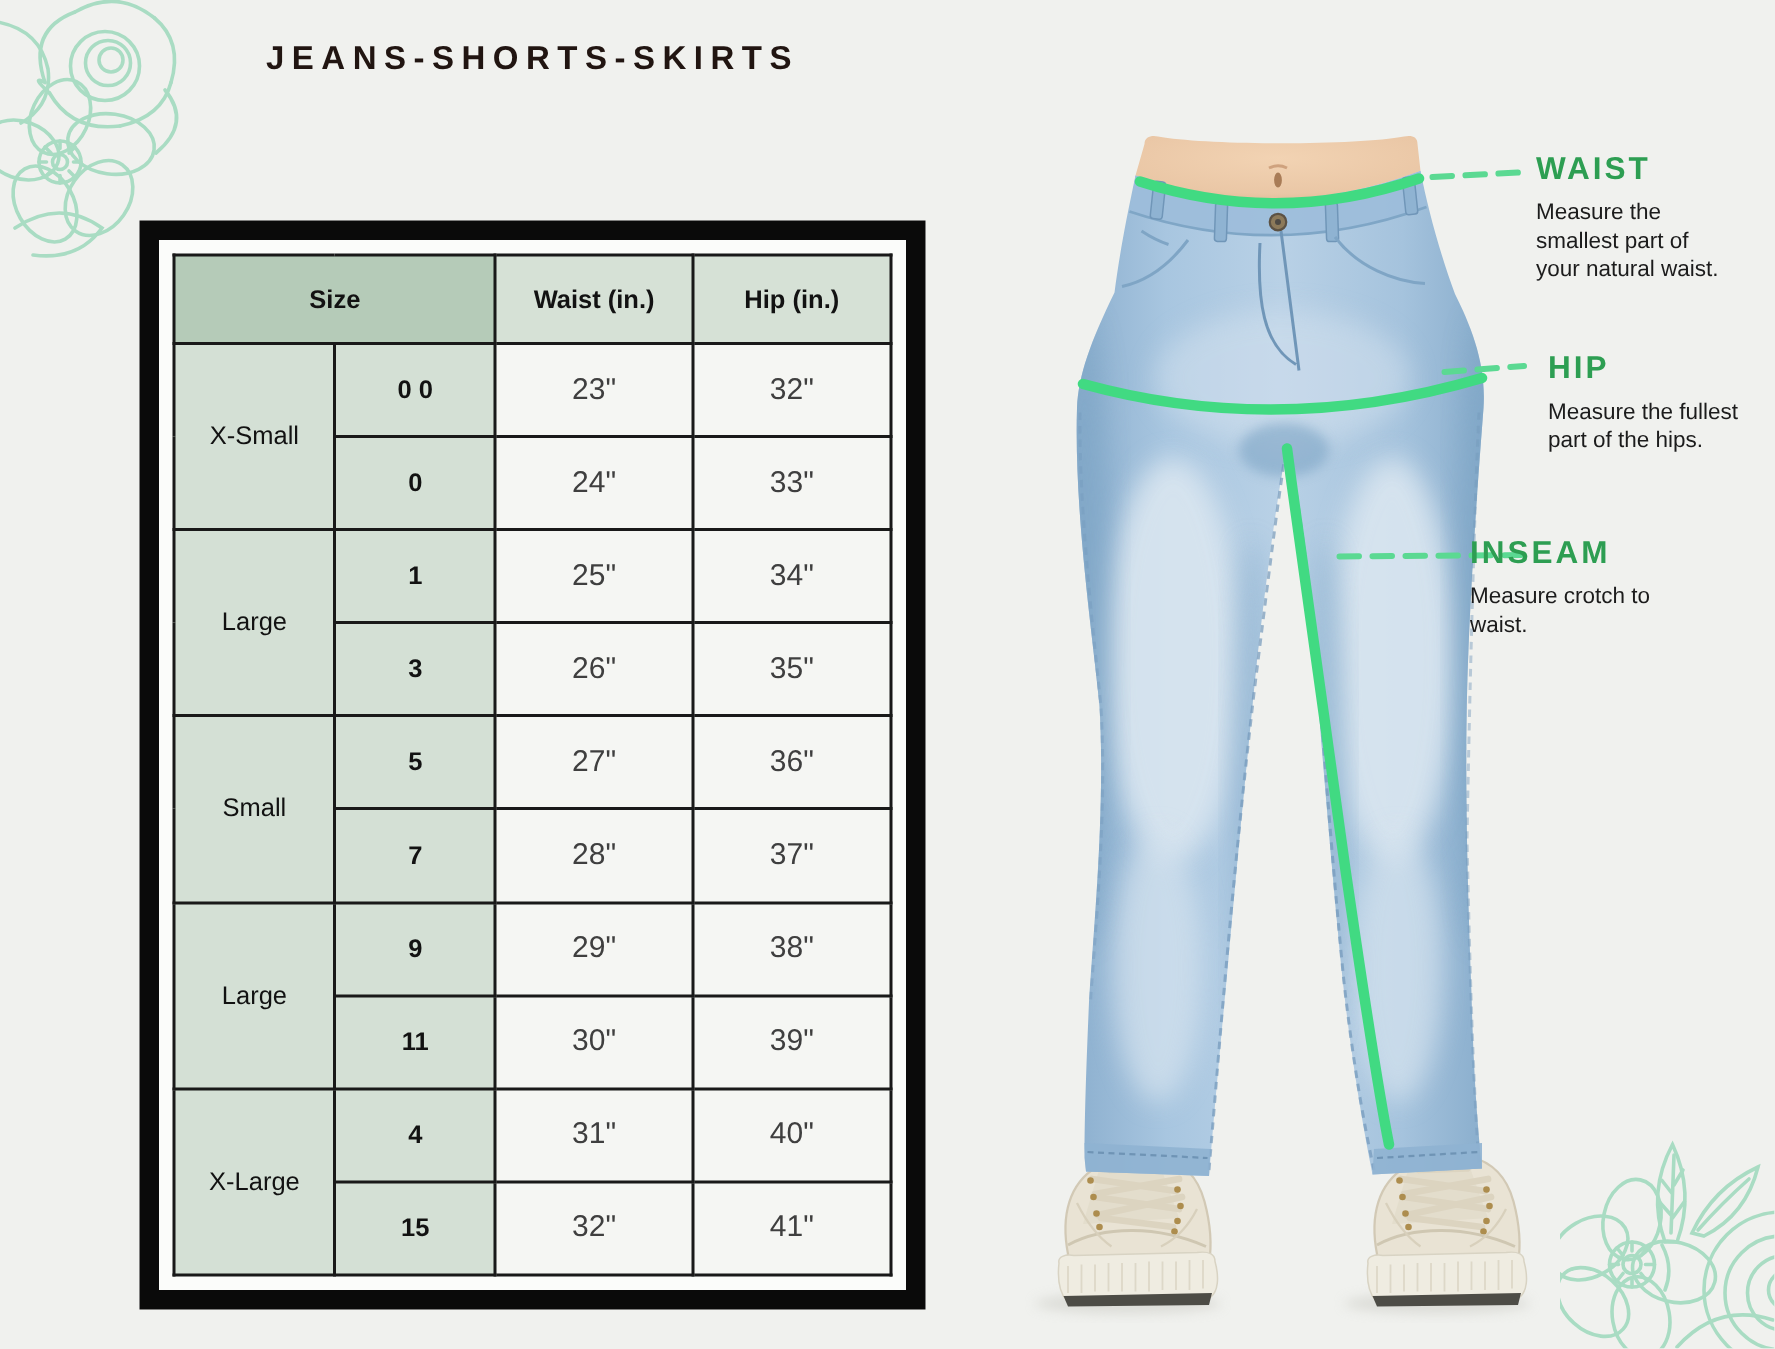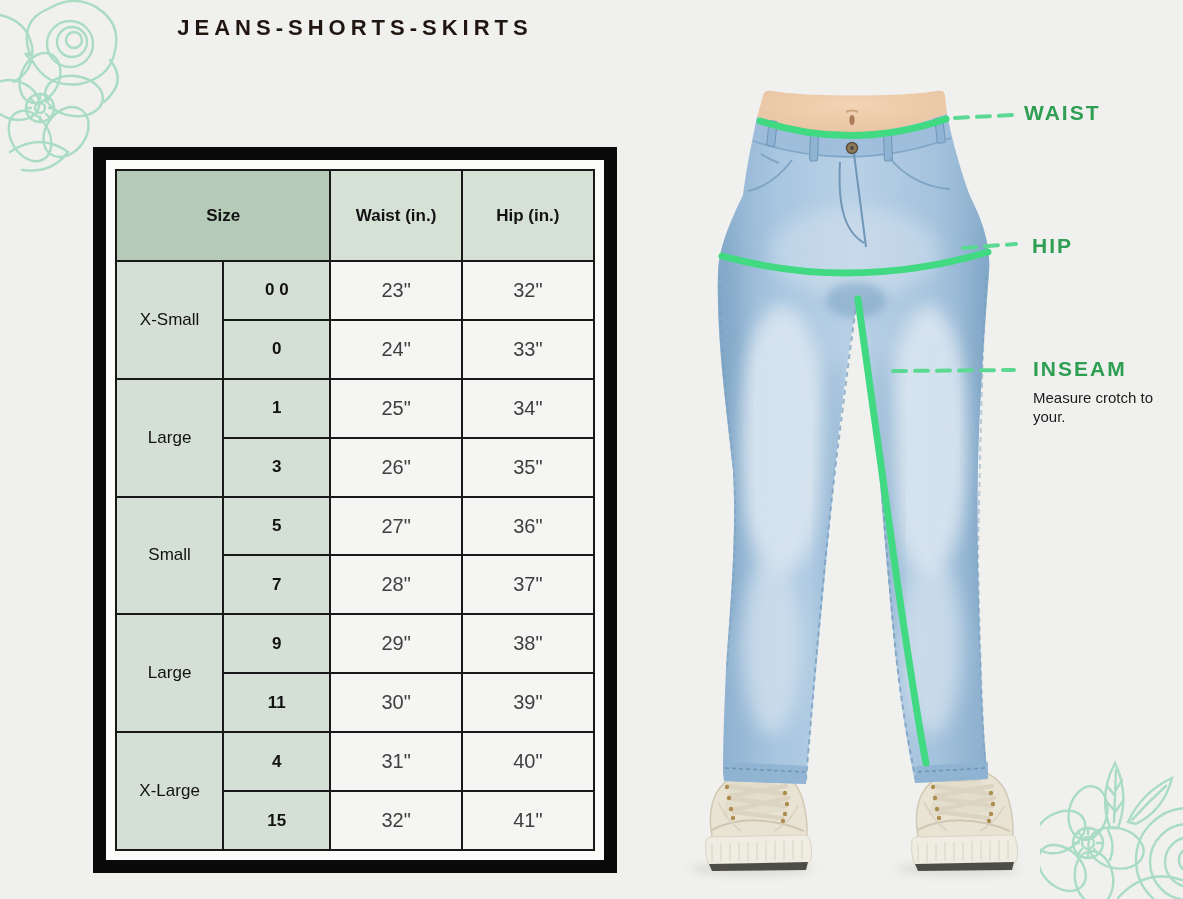--- a/index.html
+++ b/index.html
@@ -6,53 +6,53 @@
   body{
     width:1183px;height:899px;position:relative;overflow:hidden;
     background:#f0f1ee;
     font-family:"Liberation Sans","DejaVu Sans",sans-serif;
     -webkit-font-smoothing:antialiased;
   }
   svg{display:block;}
   .decor{position:absolute;pointer-events:none;}
 
   
-  .heading-wrap{position:absolute;left:93px;top:15px;width:524px;text-align:center;}
+  .heading-wrap{position:absolute;left:93px;top:26px;width:524px;text-align:center;}
   .subtitle{
     font-size:22px;font-weight:bold;letter-spacing:5px;color:#211511;
   }
   .title{
     margin-top:16px;font-size:43px;font-weight:bold;letter-spacing:1px;color:#201410;
   }
 
   
   .chart-frame{
     position:absolute;left:93px;top:147px;width:524px;height:726px;
     box-sizing:border-box;border:13px solid #0a0a0a;background:#fbfcfa;padding:9px;
   }
   table.size-chart{
     width:100%;height:100%;border-collapse:collapse;table-layout:fixed;
   }
   .size-chart th,.size-chart td{
-    border:2px solid #191919;text-align:center;vertical-align:middle;padding:16px;
+    border:2px solid #191919;text-align:center;vertical-align:middle;padding:0;
   }
   .size-chart thead th{height:57px;font-size:17px;font-weight:bold;color:#121212;}
   .th-size{background:#b5cbb8;}
   .th-light{background:#d6e1d6;}
   .cell-group{background:#d4e0d5;font-size:17px;font-weight:normal;color:#121212;}
   .cell-num{background:#d4e0d5;font-size:17px;font-weight:bold;color:#121212;margin-left:36px;}
   .cell-val{background:#f5f6f3;font-size:20px;font-weight:normal;color:#3f3f3f;}
 
   
   .annotation{position:absolute;}
   .ann-label{font-size:21px;font-weight:bold;letter-spacing:2px;color:#2d9e52;}
   .ann-desc{margin-top:7px;font-size:15px;line-height:19px;color:#1c1c1c;}
   #ann-waist{left:1024px;top:101px;}  #ann-waist .ann-desc{width:132px;}
   #ann-hip{left:1032px;top:234px;}    #ann-hip .ann-desc{width:134px;}
-  #ann-inseam{left:1033px;top:357px;} #ann-inseam .ann-desc{width:140px;}
+  #ann-inseam{left:980px;top:357px;} #ann-inseam .ann-desc{width:140px;}
 </style>
 </head>
 <body>
 
 <svg class="decor" style="left:0;top:0" width="240" height="190" viewBox="0 0 240 190" fill="none" stroke="#a9dcc3" stroke-width="2.4" stroke-linecap="round">
   <g>
     <circle cx="74" cy="40" r="8"></circle>
     <circle cx="72" cy="42" r="15"></circle>
     <circle cx="70" cy="44" r="23"></circle>
     <path d="M 30,55 Q 18,20 50,8"></path>
@@ -288,20 +288,22 @@
     <path d="M 722,256 Q 853,292 988,252" stroke="#41da82" stroke-width="7"></path>
     <path d="M 858,299 C 870,390 883,480 897,580 C 907,648 917,718 926,763" stroke="#41da82" stroke-width="7"></path>
     <path d="M 955,118 L 1013,115" stroke="#5bd992" stroke-width="4" stroke-dasharray="13 9"></path>
     <path d="M 963,248 L 1016,244" stroke="#5bd992" stroke-width="4" stroke-dasharray="13 9"></path>
     <path d="M 893,371 L 1014,370" stroke="#5bd992" stroke-width="4" stroke-dasharray="13 9"></path>
   </g>
 </svg>
 
 <div class="annotation" id="ann-waist">
   <div class="ann-label">WAIST</div>
+  <div class="ann-desc">Measure the smallest part of your natural waist.</div>
 </div>
 <div class="annotation" id="ann-hip">
   <div class="ann-label">HIP</div>
+  <div class="ann-desc">Measure the fullest part of the hips.</div>
 </div>
 <div class="annotation" id="ann-inseam">
   <div class="ann-label">INSEAM</div>
-  <div class="ann-desc">Measure crotch to your.</div>
+  <div class="ann-desc">Measure crotch to waist.</div>
 </div>
 
 </body></html>

